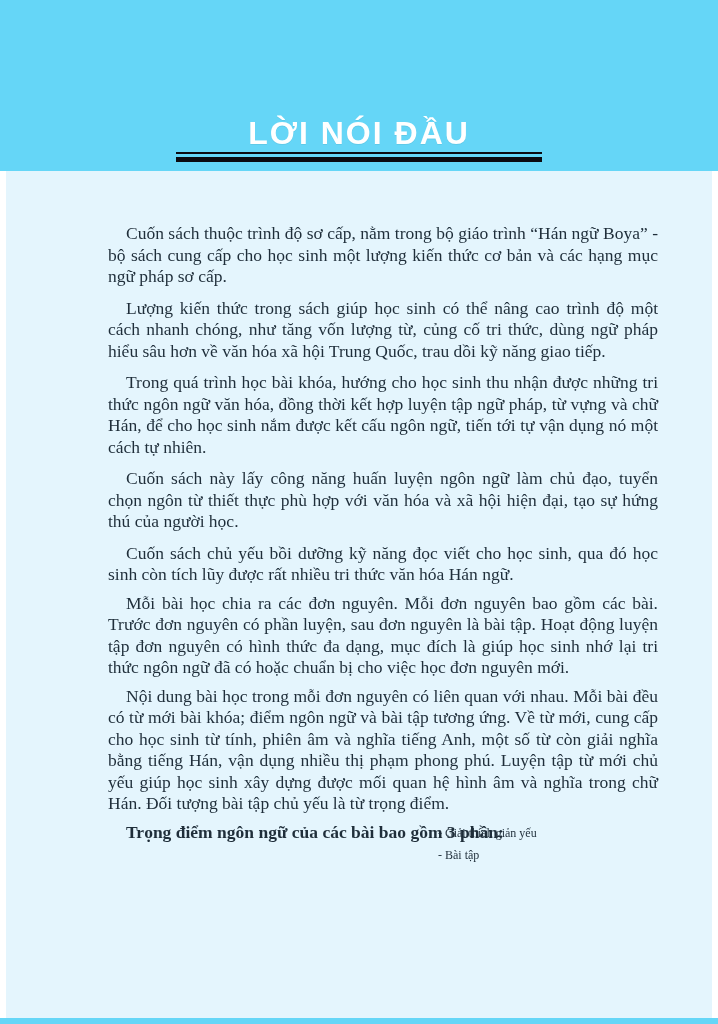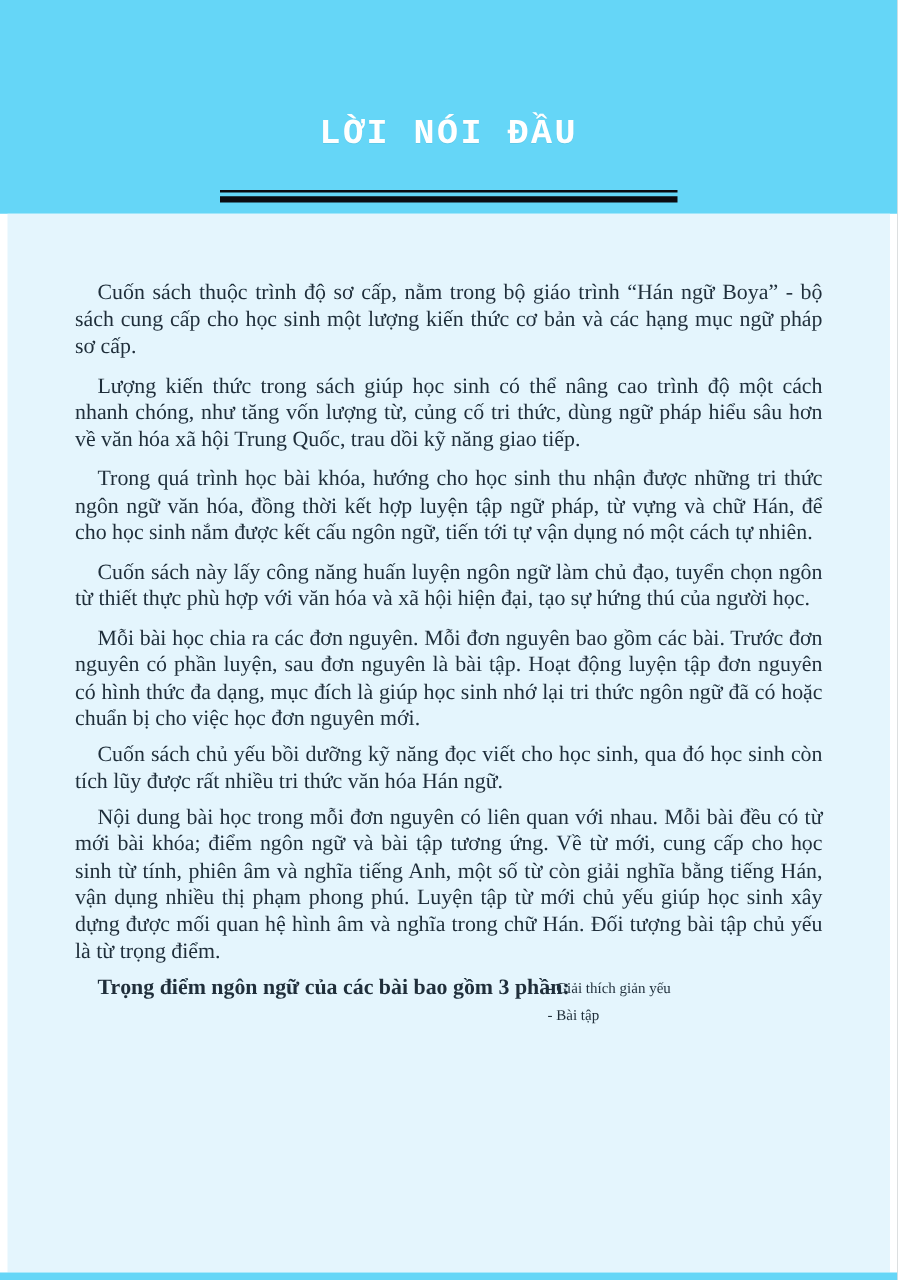--- a/index.html
+++ b/index.html
@@ -22,26 +22,26 @@
   }
   
   .banner{
     height:171px;flex:0 0 171px;
     background:var(--banner);
     display:flex;flex-direction:column;
     align-items:center;justify-content:flex-end;
   }
   .banner h1{
     color:var(--title-text);
-    font-family:Liberation Mono, monospace;
+    font-family:Liberation Sans, sans-serif;
     font-weight:800;
-    font-size:28px;
+    font-size:32px;
     line-height:1;
     letter-spacing:2px;
-    margin-bottom:30px;
+    margin-bottom:3px;
     text-shadow:0 1px 0 rgba(0,0,0,0.06);
   }
   .double-rule{
     width:366px;
     margin-bottom:9px;
   }
   .double-rule .thin{height:2px;background:var(--rule);}
   .double-rule .gap{height:3px;}
   .double-rule .thick{height:5px;background:var(--rule);}
   
@@ -51,20 +51,21 @@
     background:var(--body-bg);
     padding:52px 54px 0 54px;
     color:var(--text);
   }
   .sheet p{
     font-size:17.5px;
     line-height:21.5px;
     text-align:justify;
     text-indent:18px;
     margin-bottom:10px;
+    margin-left:48px;
   }
   .sheet p.tight{margin-bottom:7px;}
   
   .final-row{
     display:grid;
     grid-template-columns:378px auto;
     align-items:start;
     margin-top:3px;
   }
   .final-lead{
@@ -99,22 +100,22 @@
       <div class="gap"></div>
       <div class="thick"></div>
     </div>
   </header>
 
   <main class="sheet">
     <p>Cuốn sách thuộc trình độ sơ cấp, nằm trong bộ giáo trình “Hán ngữ Boya” - bộ sách cung cấp cho học sinh một lượng kiến thức cơ bản và các hạng mục ngữ pháp sơ cấp.</p>
     <p>Lượng kiến thức trong sách giúp học sinh có thể nâng cao trình độ một cách nhanh chóng, như tăng vốn lượng từ, củng cố tri thức, dùng ngữ pháp hiểu sâu hơn về văn hóa xã hội Trung Quốc, trau dồi kỹ năng giao tiếp.</p>
     <p>Trong quá trình học bài khóa, hướng cho học sinh thu nhận được những tri thức ngôn ngữ văn hóa, đồng thời kết hợp luyện tập ngữ pháp, từ vựng và chữ Hán, để cho học sinh nắm được kết cấu ngôn ngữ, tiến tới tự vận dụng nó một cách tự nhiên.</p>
     <p>Cuốn sách này lấy công năng huấn luyện ngôn ngữ làm chủ đạo, tuyển chọn ngôn từ thiết thực phù hợp với văn hóa và xã hội hiện đại, tạo sự hứng thú của người học.</p>
+    <p class="tight">Cuốn sách chủ yếu bồi dưỡng kỹ năng đọc viết cho học sinh, qua đó học sinh còn tích lũy được rất nhiều tri thức văn hóa Hán ngữ.</p>
     <p class="tight">Mỗi bài học chia ra các đơn nguyên. Mỗi đơn nguyên bao gồm các bài. Trước đơn nguyên có phần luyện, sau đơn nguyên là bài tập. Hoạt động luyện tập đơn nguyên có hình thức đa dạng, mục đích là giúp học sinh nhớ lại tri thức ngôn ngữ đã có hoặc chuẩn bị cho việc học đơn nguyên mới.</p>
-    <p class="tight">Cuốn sách chủ yếu bồi dưỡng kỹ năng đọc viết cho học sinh, qua đó học sinh còn tích lũy được rất nhiều tri thức văn hóa Hán ngữ.</p>
     <p class="tight">Nội dung bài học trong mỗi đơn nguyên có liên quan với nhau. Mỗi bài đều có từ mới bài khóa; điểm ngôn ngữ và bài tập tương ứng. Về từ mới, cung cấp cho học sinh từ tính, phiên âm và nghĩa tiếng Anh, một số từ còn giải nghĩa bằng tiếng Hán, vận dụng nhiều thị phạm phong phú. Luyện tập từ mới chủ yếu giúp học sinh xây dựng được mối quan hệ hình âm và nghĩa trong chữ Hán. Đối tượng bài tập chủ yếu là từ trọng điểm.</p>
 
     <div class="final-row">
       <p class="final-lead">Trọng điểm ngôn ngữ của các bài bao gồm 3 phần:</p>
       <ul class="final-items">
         <li>- Giải thích giản yếu</li>
         <li>- Bài tập</li>
       </ul>
     </div>
   </main>

